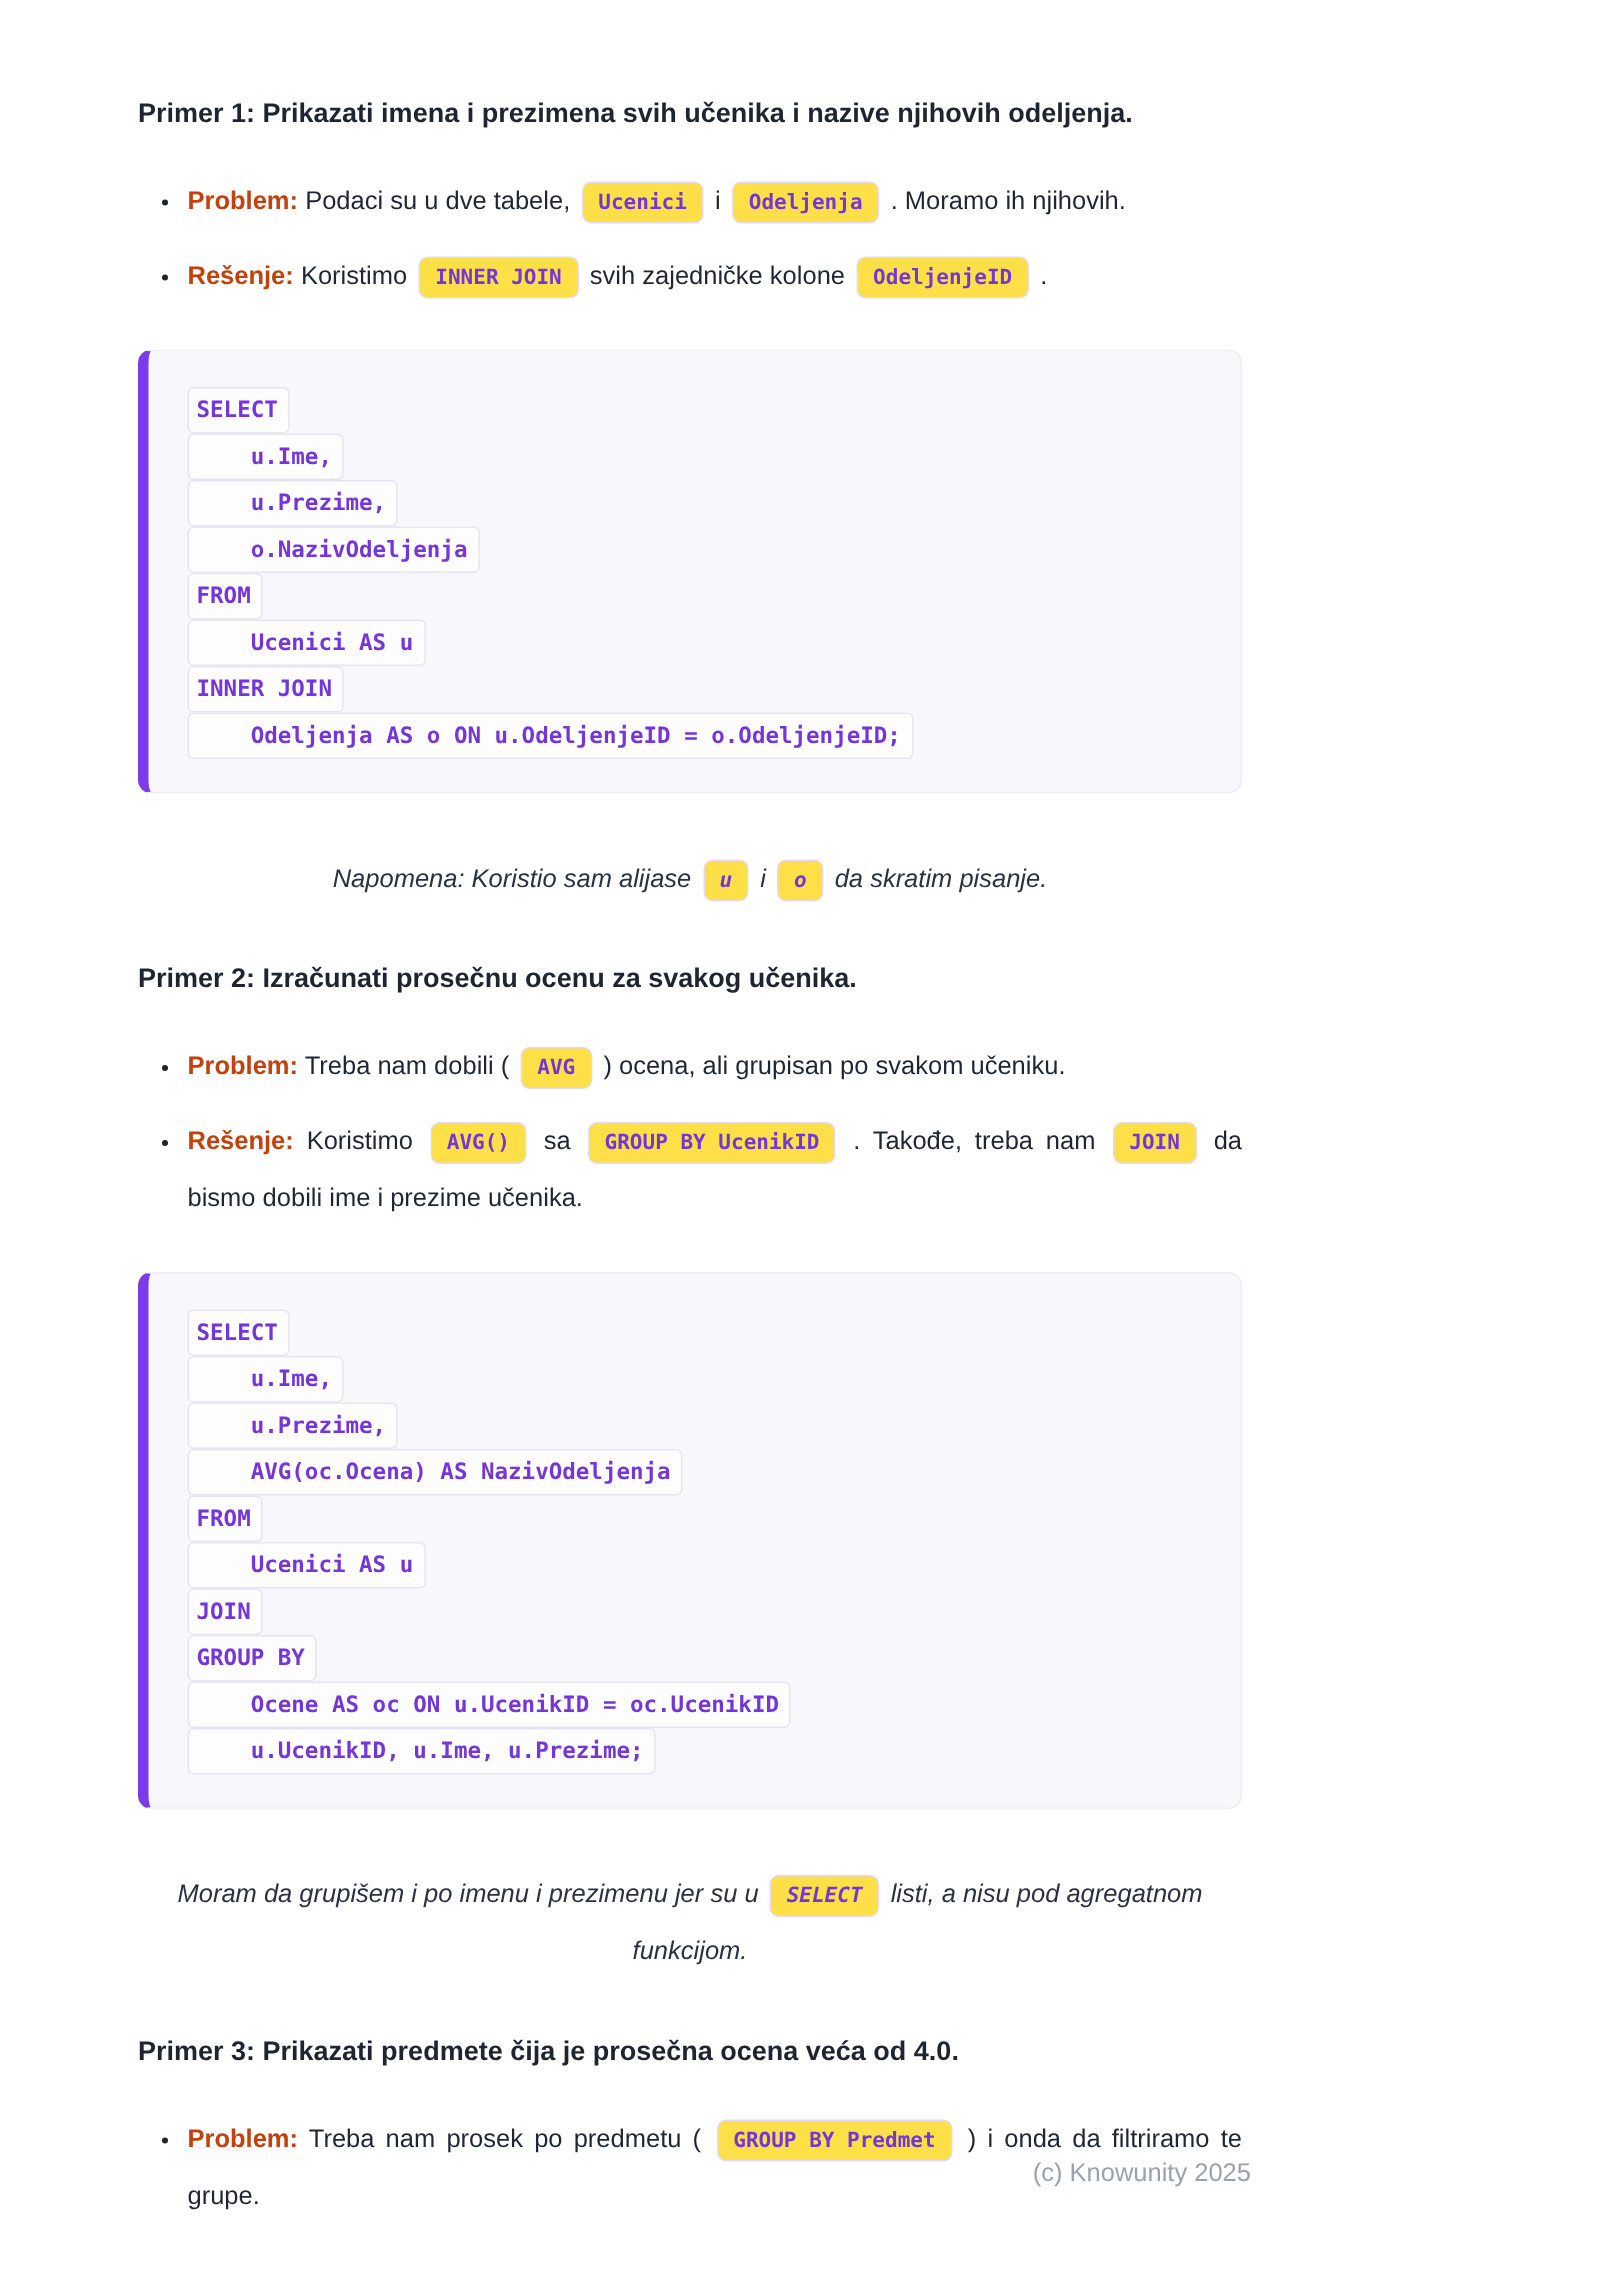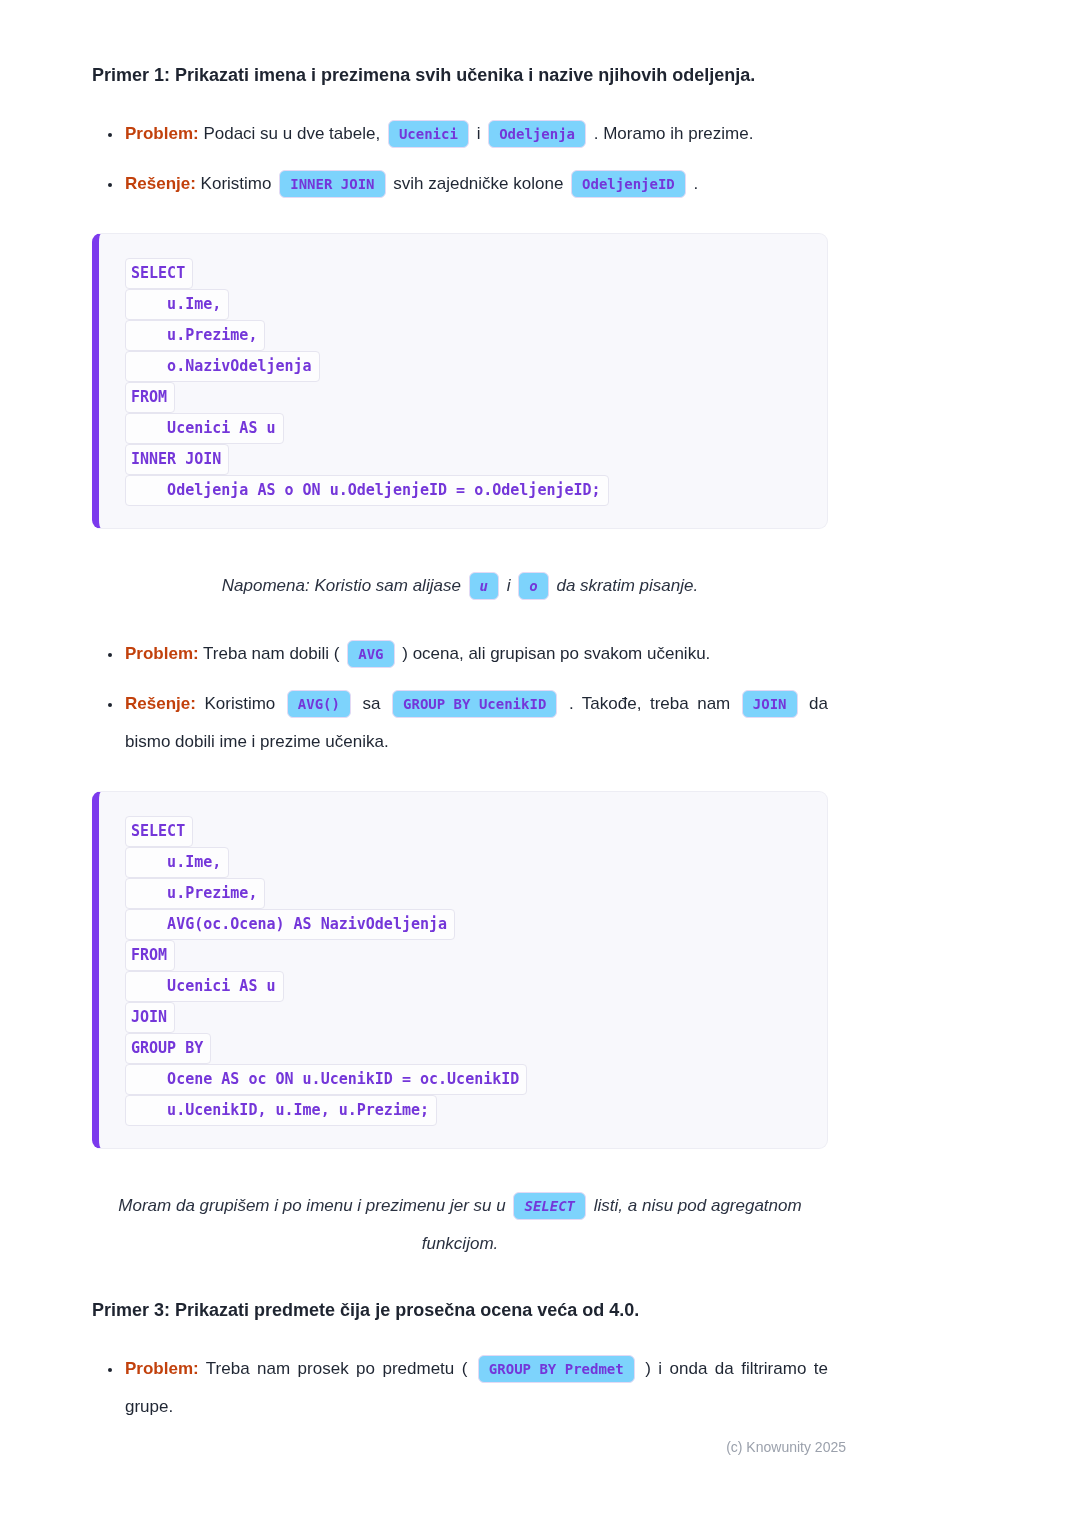--- a/index.html
+++ b/index.html
@@ -51,21 +51,21 @@
     padding-left: 2px;
   }
   ul.bullet-list li::marker { color: #1e2430; font-size: 14px; }
   .b { font-weight: bold; color: #c2410c; }
   .chip {
     display: inline-block;
     font-family: "DejaVu Sans Mono", "Liberation Mono", monospace;
     font-size: 14px;
     font-weight: bold;
     color: #7436d9;
-    background: #7dd3fc;
+    background: #fde047;
     border: 1px solid #e3d9f4;
     border-radius: 6px;
     padding: 3px 10px;
     margin: 0 3px;
     line-height: 20px;
     vertical-align: baseline;
     white-space: pre;
   }
   .codeblock {
     background: #f8f8fc;
@@ -92,22 +92,22 @@
     font-size: 17px;
     font-style: italic;
     line-height: 38px;
     color: #2a3140;
     text-align: center;
     margin: 0 0 30px 0;
   }
   .footer {
     position: absolute;
     top: 1439px;
-    right: 70px;
-    font-size: 14px;
+    right: 82px;
+    font-size: 17px;
     color: #9ba1ac;
     z-index: 3;
   }
 </style>
 </head>
 <body>
 
 <div class="page">
 
   <div class="side-panel"></div>
@@ -116,21 +116,21 @@
 
     <h3 class="section-heading">Primer 1: Prikazati imena i prezimena svih učenika i nazive njihovih odeljenja.</h3>
 
     <ul class="bullet-list">
       <li>
         <span class="b">Problem:</span>
         <span>Podaci su u dve tabele,</span>
         <span class="chip">Ucenici</span>
         <span>i</span>
         <span class="chip">Odeljenja</span>
-        <span>. Moramo ih prezime.</span>
+        <span>. Moramo ih njihovih.</span>
       </li>
       <li>
         <span class="b">Rešenje:</span>
         <span>Koristimo</span>
         <span class="chip">INNER JOIN</span>
         <span>svih zajedničke kolone</span>
         <span class="chip">OdeljenjeID</span>
         <span>.</span>
       </li>
     </ul>
@@ -147,20 +147,21 @@
     </div>
 
     <p class="note">
       <span>Napomena: Koristio sam alijase</span>
       <span class="chip">u</span>
       <span>i</span>
       <span class="chip">o</span>
       <span>da skratim pisanje.</span>
     </p>
 
+    <h3 class="section-heading">Primer 2: Izračunati prosečnu ocenu za svakog učenika.</h3>
 
     <ul class="bullet-list">
       <li>
         <span class="b">Problem:</span>
         <span>Treba nam dobili (</span>
         <span class="chip">AVG</span>
         <span>) ocena, ali grupisan po svakom učeniku.</span>
       </li>
       <li>
         <span class="b">Rešenje:</span>

